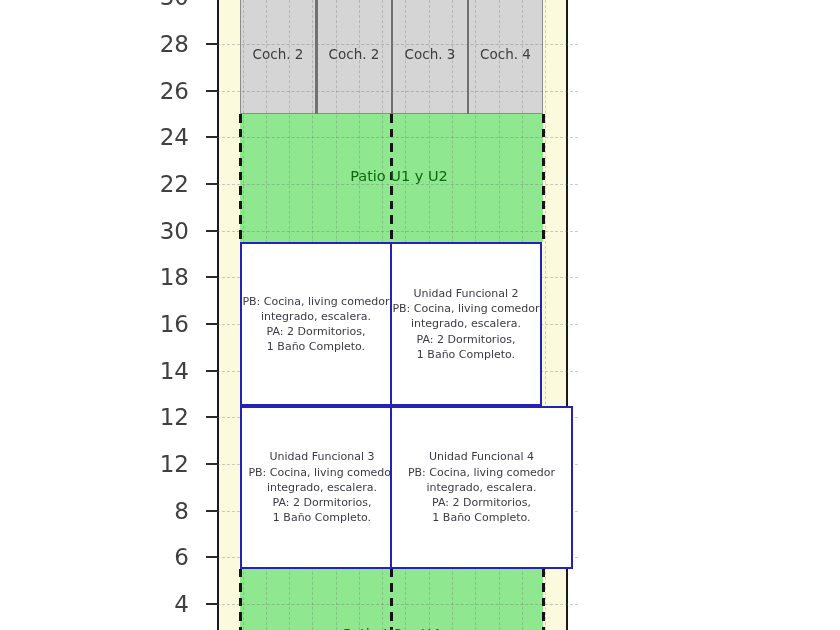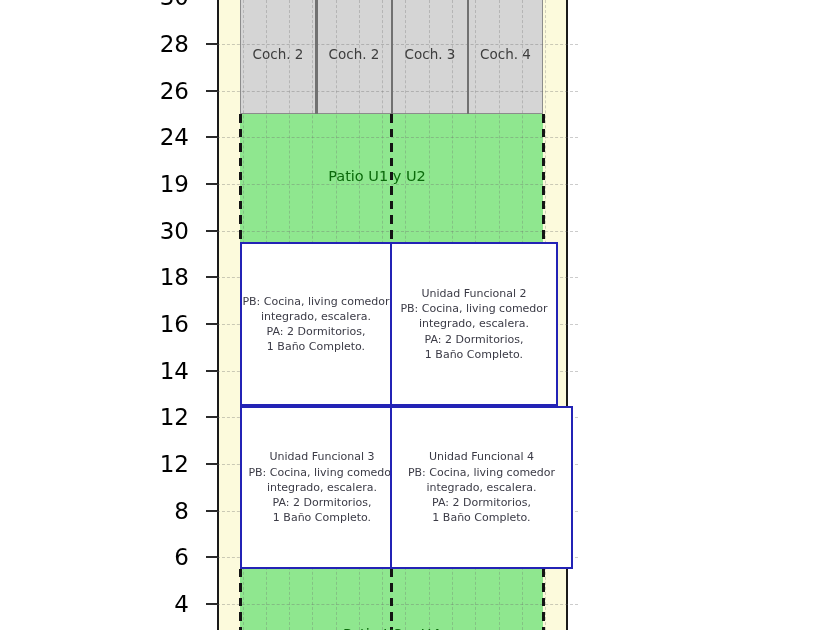--- a/index.html
+++ b/index.html
@@ -33,21 +33,21 @@
   .dash.bot{top:569px;height:61px;}
 
   
   .unit{background:#ffffff;border:2px solid #2323B5;box-sizing:border-box;
         display:flex;align-items:center;justify-content:center;}
   .unit-text{text-align:center;font-size:11px;line-height:15.2px;color:#3b3b46;}
   .unit-name{display:block;}
   .unit-desc{display:block;white-space:pre-line;}
 
   
-  .ytick{position:absolute;right:651px;transform:translateY(-50%);font-size:23px;color:#000000;
+  .ytick{position:absolute;right:651px;transform:translateY(-50%);font-size:23px;color:#404040;
          font-family:"DejaVu Sans","Liberation Sans",sans-serif;}
 </style>
 </head>
 <body>
 
 <div class="fig">
 
   <div class="abs lot"></div>
 
   <div class="abs cocheras"></div>
@@ -107,32 +107,32 @@
   <div class="abs dash top" style="left:541.8px"></div>
   <div class="abs dash bot" style="left:238.8px"></div>
   <div class="abs dash bot" style="left:390.3px"></div>
   <div class="abs dash bot" style="left:541.8px"></div>
 
   <div class="abs coch-label" style="left:278px">Coch. 2</div>
   <div class="abs coch-label" style="left:354px">Coch. 2</div>
   <div class="abs coch-label" style="left:430px">Coch. 3</div>
   <div class="abs coch-label" style="left:505.5px">Coch. 4</div>
 
-  <div class="abs patio-label" style="left:377px;top:176px">Patio U1 y U2</div>
+  <div class="abs patio-label" style="left:399px;top:176px">Patio U1 y U2</div>
   <div class="abs patio-label" style="left:391.8px;top:634px">Patio U3 y U4</div>
 
   <div class="abs unit" style="left:240px;top:242.3px;width:152px;height:163.4px">
     <div class="unit-text">
       <span class="unit-desc">PB: Cocina, living comedor
 integrado, escalera.
 PA: 2 Dormitorios,
 1 Baño Completo.</span>
     </div>
   </div>
-  <div class="abs unit" style="left:390px;top:242.3px;width:168px;height:163.4px">
+  <div class="abs unit" style="left:390px;top:242.3px;width:152px;height:163.4px">
     <div class="unit-text">
       <span class="unit-name">Unidad Funcional 2</span>
       <span class="unit-desc">PB: Cocina, living comedor
 integrado, escalera.
 PA: 2 Dormitorios,
 1 Baño Completo.</span>
     </div>
   </div>
   <div class="abs unit" style="left:240px;top:405.7px;width:164px;height:163.3px">
     <div class="unit-text">
@@ -151,21 +151,21 @@
 PA: 2 Dormitorios,
 1 Baño Completo.</span>
     </div>
   </div>
 
   <div>
     <div class="ytick" style="top:-2.7px">30</div>
     <div class="ytick" style="top:44px">28</div>
     <div class="ytick" style="top:90.7px">26</div>
     <div class="ytick" style="top:137.3px">24</div>
-    <div class="ytick" style="top:184px">19</div>
+    <div class="ytick" style="top:184px">22</div>
     <div class="ytick" style="top:230.7px">30</div>
     <div class="ytick" style="top:277.3px">18</div>
     <div class="ytick" style="top:324px">16</div>
     <div class="ytick" style="top:370.7px">14</div>
     <div class="ytick" style="top:417.3px">12</div>
     <div class="ytick" style="top:464px">12</div>
     <div class="ytick" style="top:510.7px">8</div>
     <div class="ytick" style="top:557.3px">6</div>
     <div class="ytick" style="top:604px">4</div>
   </div>

